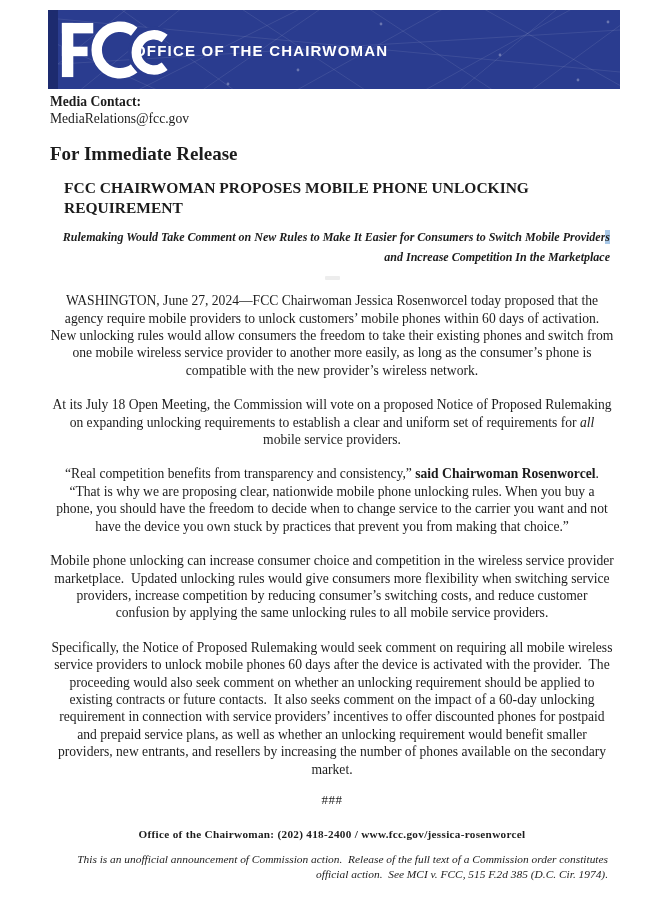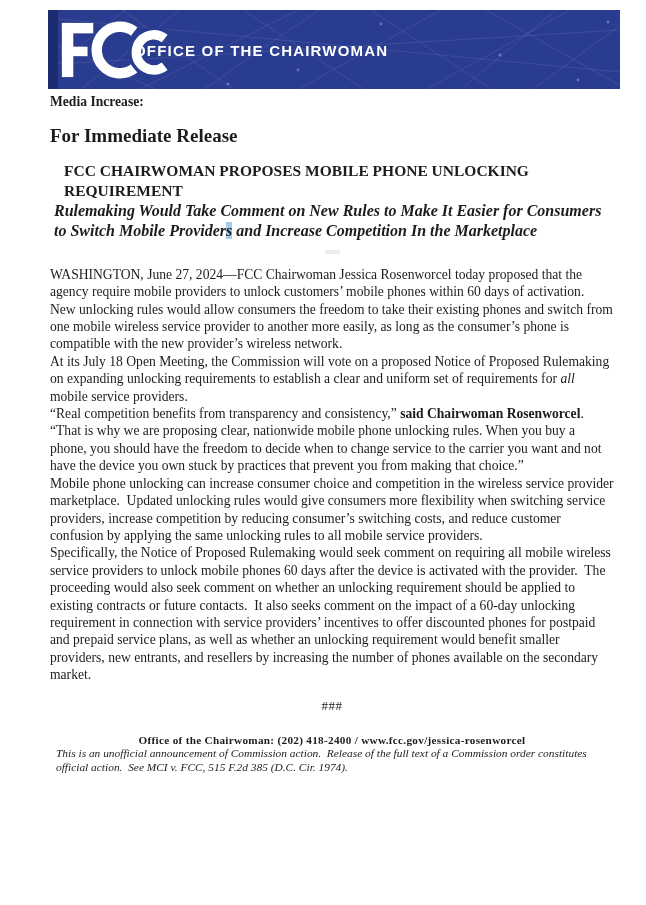--- a/index.html
+++ b/index.html
@@ -36,45 +36,45 @@
 
   .contact-label { font-weight:bold; font-size:13.6px; line-height:17.4px; }
   .contact-email { font-size:13.6px; line-height:17.4px; }
   .release-label { font-weight:bold; font-size:19px; line-height:17.4px; margin-top:17px !important; }
 
   .title {
     margin:16px 0 0 0; text-align:left; font-weight:bold;
     font-size:15.5px; line-height:20px; padding:0 14px;
   }
   .subtitle {
-    margin:0 0 0 0; text-align:left; font-weight:bold; font-style:italic;
-    font-size:16px; line-height:20px; padding:0 4px;
+    margin:9px 0 0 0; text-align:right; font-weight:bold; font-style:italic;
+    font-size:12px; line-height:20px; padding:0 4px;
   }
   .dash-artifact {
     width:15px; height:4px; background:#ededed; border-radius:1px;
     margin:9px auto 0 auto;
   }
 
-  .paragraphs { margin-top:12px; }
+  .paragraphs { margin-top:12px;text-align:center; }
   .para {
     font-size:13.6px; line-height:17.4px; white-space:pre-wrap;
     margin:0 0 0 0;
   }
-  .para + .para { }
+  .para + .para { margin-top:17px; }
 
   .end-mark {
     text-align:center; font-size:13px; letter-spacing:0.5px; margin-top:14px;
   }
   .office-line {
     text-align:center; font-weight:bold; font-size:11.2px;
     letter-spacing:0.3px; margin-top:20px;
   }
   .disclaimer {
-    text-align:left; font-style:italic; font-size:11.4px; line-height:14.6px;
-    padding:0 6px; white-space:pre-wrap;
+    text-align:right; font-style:italic; font-size:11.4px; line-height:14.6px;
+    margin-top:12px; padding:0 6px; white-space:pre-wrap;
   }
 </style>
 </head>
 <body>
 
 <div class="page">
 
   <header class="banner">
     <svg class="banner-pattern" width="572" height="79" viewBox="0 0 572 79">
       <g stroke="rgba(255,255,255,0.09)" stroke-width="1" fill="none">
@@ -112,21 +112,22 @@
         <rect x="2" y="27" width="27" height="10"></rect>
       </g>
       <path d="M78.1 11.1 A24.5 24.5 0 1 0 78.1 49.9" fill="none" stroke="#ffffff" stroke-width="11"></path>
       <path d="M110.2 18.4 A18.5 18.5 0 1 0 110.2 47.6" fill="none" stroke="#2a3c8f" stroke-width="17"></path>
       <path d="M110.2 18.4 A18.5 18.5 0 1 0 110.2 47.6" fill="none" stroke="#ffffff" stroke-width="10"></path>
     </svg>
     <div class="office-label">OFFICE OF THE CHAIRWOMAN</div>
   </header>
 
   <main class="content">
-    <p class="contact-label">Media Increase:</p>
+    <p class="contact-label">Media Contact:</p>
+    <p class="contact-email">MediaRelations@fcc.gov</p>
 
     <p class="release-label">For Immediate Release</p>
 
     <h1 class="title">FCC CHAIRWOMAN PROPOSES MOBILE PHONE UNLOCKING REQUIREMENT</h1>
 
     <h2 class="subtitle"><span>Rulemaking Would Take Comment on New Rules to Make It Easier for Consumers to Switch Mobile Provider</span><span class="highlight">s</span><span> and Increase Competition In the Marketplace</span></h2>
 
     <div class="dash-artifact"></div>
 
     <div class="paragraphs">

